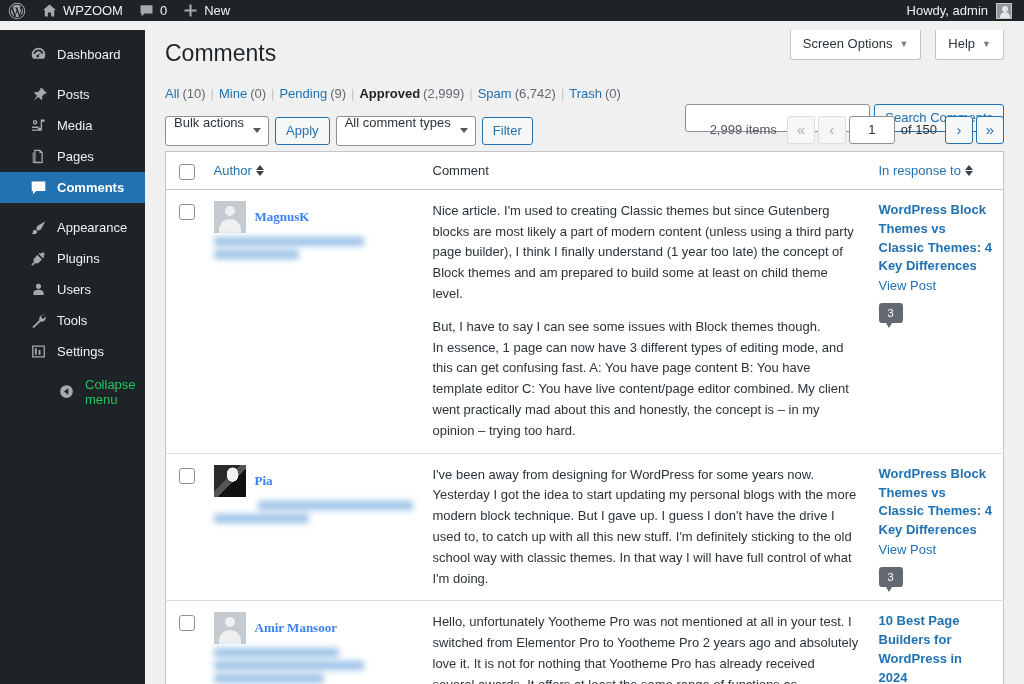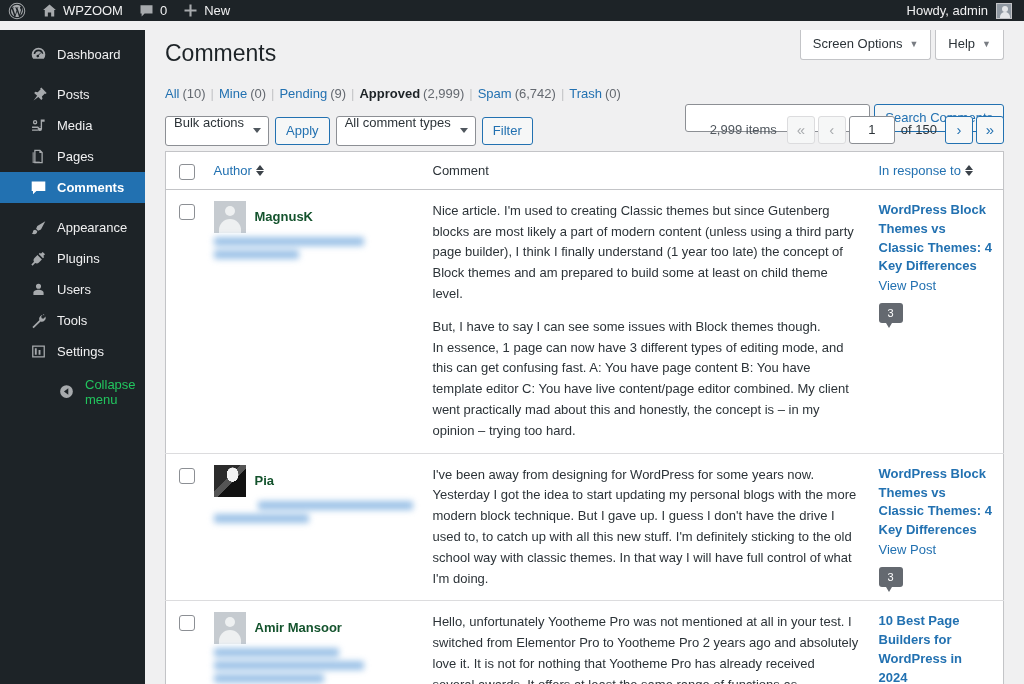--- a/index.html
+++ b/index.html
@@ -81,21 +81,21 @@
 
   
   #wpbody {
     position: absolute; top: 30px; left: 145px;
     width: 879px; height: 654px;
     background: #f0f0f1;
     overflow: hidden;
   }
   .screen-meta-links {
     position: absolute; top: 0; right: 20px;
-    display: flex; gap: 4px;
+    display: flex; gap: 14px;
   }
   .meta-btn {
     background: #fff;
     border: 1px solid #c3c4c7; border-top: none;
     border-radius: 0 0 3px 3px;
     padding: 5px 12px 6px;
     font-size: 13px; color: #2c3338;
     display: flex; align-items: center; gap: 7px;
     line-height: 1.4;
   }
@@ -245,21 +245,21 @@
     content: ""; position: absolute;
     left: 5px; top: 18px; width: 22px; height: 18px;
     border-radius: 11px 11px 0 0; background: #eef0f1;
   }
   .avatar.photo {
     background:
       radial-gradient(ellipse at 58% 30%, #f3f3f3 0 22%, rgba(0,0,0,0) 23%),
       linear-gradient(135deg, #2b2b2b 0 42%, #555 42% 55%, #111 55% 100%),
       #1a1a1a;
   }
-  .author-name { font-weight: 700; color: #14532d; font-size: 13px; padding-top: 8px; }
+  .author-name { font-weight: 700; color: #3b82f6; font-size: 13px; padding-top: 8px; font-family: Liberation Serif, serif; }
   .blurred {
     margin-top: 4px; margin-left: 0;
     display: flex; flex-direction: column; gap: 4px;
     filter: blur(3.2px);
   }
   .blur-line { height: 9px; background: #4a8fd4; opacity: .55; border-radius: 2px; }
 
   .comment-text { color: #2c3338; line-height: 1.6; font-size: 13px; }
   .comment-text p { margin: 0 0 12px; }
   .comment-text p:last-child { margin-bottom: 0; }

